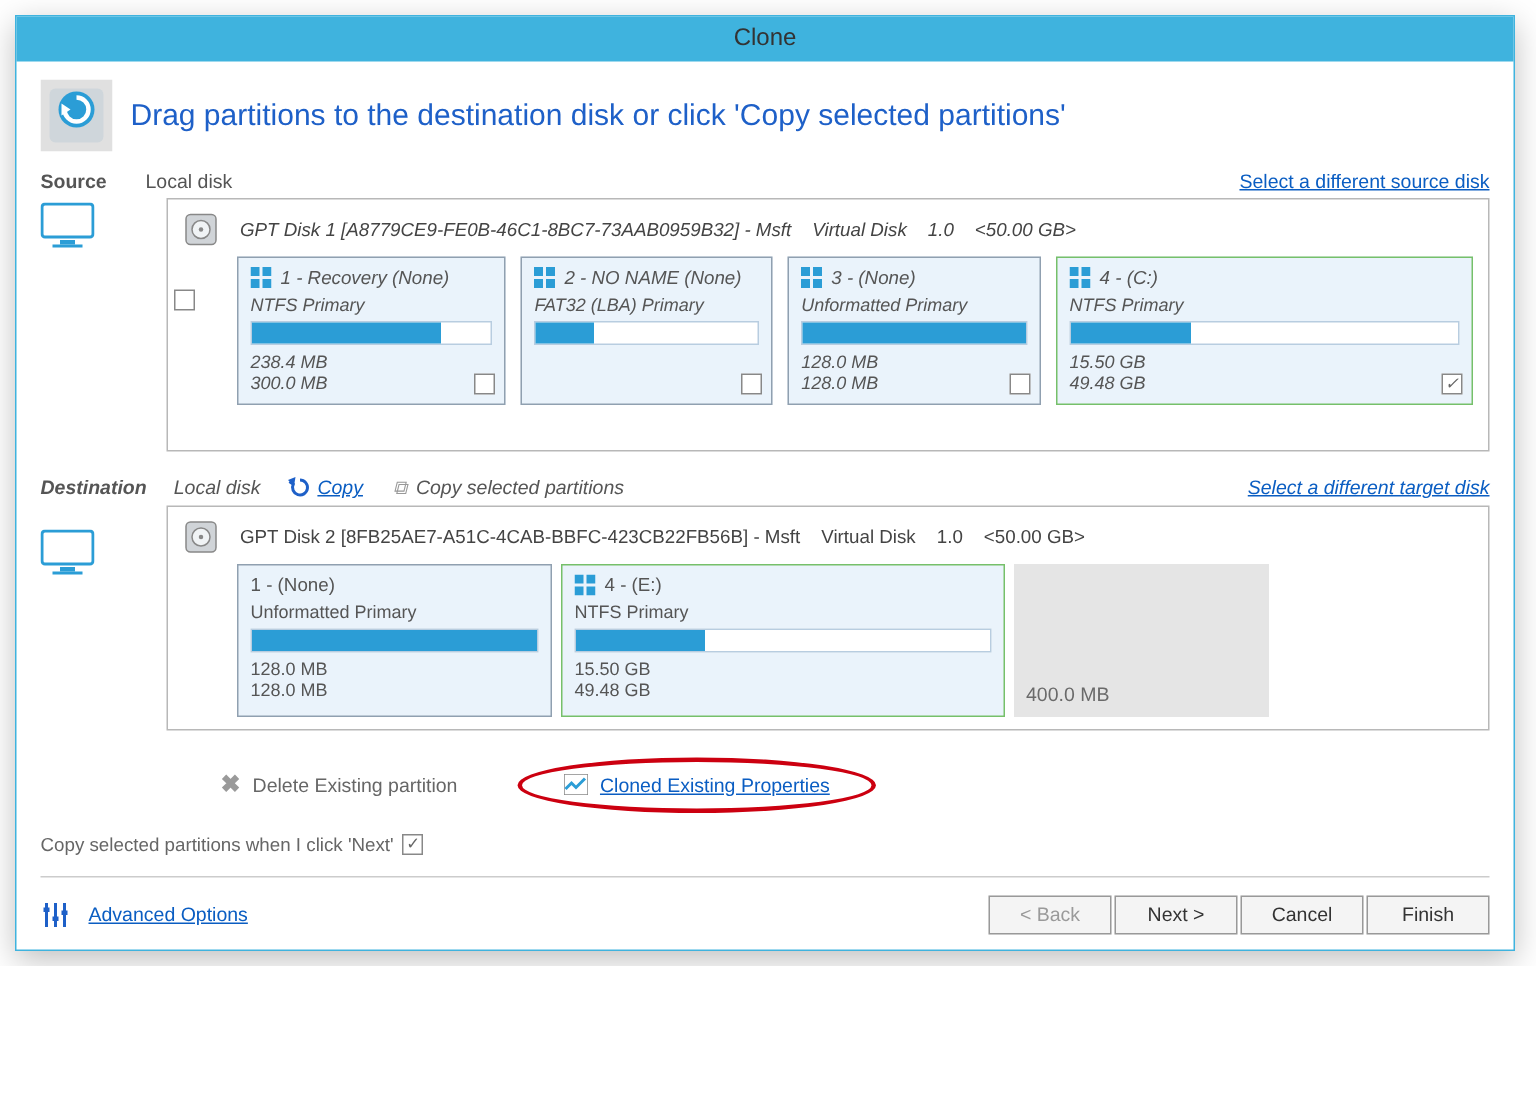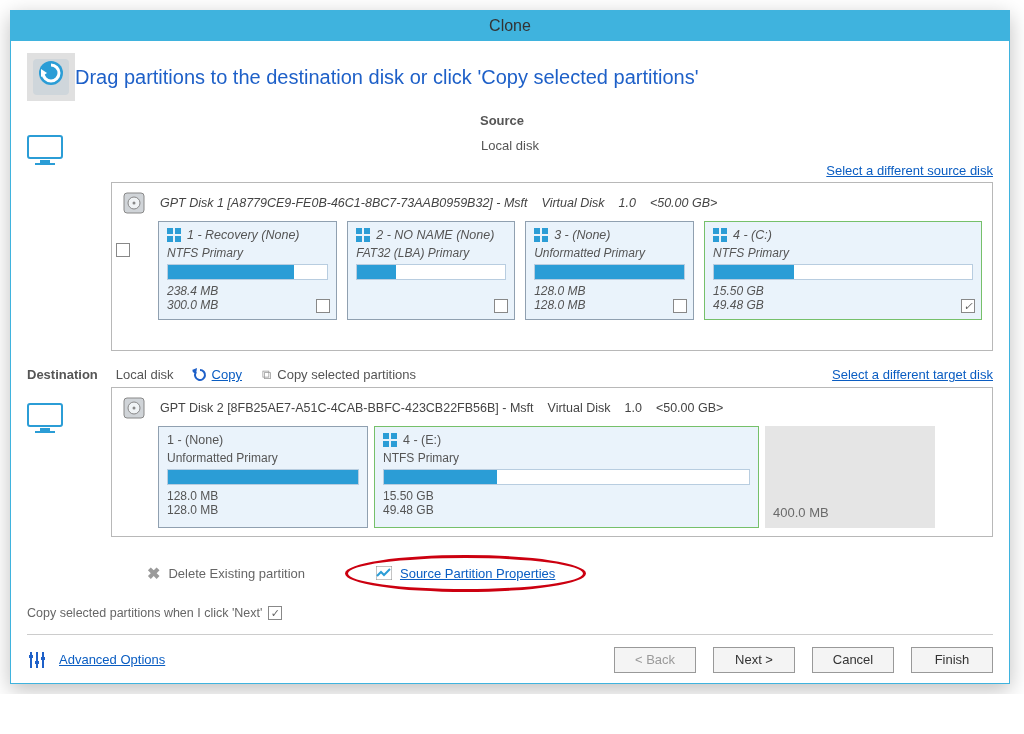--- a/index.html
+++ b/index.html
@@ -22,36 +22,36 @@
     color: #333;
     height: 30px;
     line-height: 30px;
     text-align: center;
     font-size: 16px;
   }
   .content { padding: 12px 16px 10px 16px; }
   .header-row {
     display: flex;
     align-items: center;
+    gap: 12px;
     margin-bottom: 12px;
   }
   .header-icon {
     width: 48px; height: 48px; flex: 0 0 48px;
   }
   .header-text {
     color: #1e60c8;
     font-size: 20px;
     font-weight: 400;
   }
   .section-head {
     display: flex;
     align-items: center;
     gap: 10px;
     margin: 6px 0 4px 0;
-    flex-direction: column;
   }
   .section-label { font-weight: bold; color: #555; min-width: 60px; }
   .disk-type { color: #555; }
   .link { color: #0a5dc2; text-decoration: underline; cursor: pointer; }
   .link-row-right { margin-left: auto; }
   .disk-panel {
     border: 1px solid #b8b8b8;
     padding: 8px 10px;
     margin-left: 84px;
   }
@@ -95,20 +95,21 @@
   .p-sizes { color: #555; font-size: 12px; line-height: 1.2; }
   .p-check {
     position: absolute; right: 6px; bottom: 6px;
     width: 14px; height: 14px;
   }
   .dest-row {
     display: flex;
     align-items: center;
     gap: 18px;
     margin-top: 16px;
+    font-style: italic;
   }
   .undo-ico { width:16px; height:16px; vertical-align:middle; }
   .dest-tools { display:flex; align-items:center; gap:20px; color:#555; }
   .dest-panel-wrap { margin-top:4px; }
   .free-block {
     border: none;
     background: #e5e5e5;
     color: #6a6a6a;
     display:flex; flex-direction:column; justify-content:flex-end;
     padding: 0 8px 8px 8px;
@@ -158,21 +159,21 @@
   }
   .btn.disabled { color:#9a9a9a; cursor: default; background:#f4f4f4; }
   .partition .win-logo { width:14px; height:14px; }
   .checkbox { width:14px; height:14px; border:1px solid #888; background:#fff; display:inline-block; }
   .checkbox.ticked::after{
     content:"✓"; font-size:11px; color:#666; display:block; line-height:12px; text-align:center;
   }
   .select-cb { position:absolute; left:4px; top:60px; }
   .disk-panel.src { padding-bottom: 30px; font-style: italic; }
   .copy-ico { color:#999; }
-  .footer .btns { margin-left:auto; display:flex; gap:17px; }
+  .footer .btns { margin-left:auto; display:flex; gap:2px; }
 </style>
 </head>
 <body>
 
 <div class="window">
   <div class="titlebar">Clone</div>
   <div class="content">
 
     <div class="header-row">
       <svg class="header-icon" viewBox="0 0 48 48">
@@ -345,21 +346,21 @@
             <div class="p-sub">Unformatted Primary</div>
             <div class="bar">
                 <div class="fill" style="width:100%"></div>
               </div>
             <div class="p-sizes">
               <div>128.0 MB</div>
               <div>128.0 MB</div>
             </div>
           </div>
 
-          <div class="partition sel" style="width:385px">
+          <div class="partition sel" style="width:296px">
             <div class="p-title">
               <svg class="win-logo" viewBox="0 0 14 14">
                   <rect width="6" height="6" fill="#2b9dd6"></rect>
                   <rect x="8" width="6" height="6" fill="#2b9dd6"></rect>
                   <rect y="8" width="6" height="6" fill="#2b9dd6"></rect>
                   <rect x="8" y="8" width="6" height="6" fill="#2b9dd6"></rect>
                 </svg>
               <span>4 -  (E:)</span>
             </div>
             <div class="p-sub">NTFS Primary</div>
@@ -383,21 +384,21 @@
       <span style="display:flex;align-items:center;gap:8px;">
         <span class="x-icon">✖</span>
         <span>Delete Existing partition</span>
       </span>
 
       <span class="ellipse">
         <svg width="16" height="14" viewBox="0 0 16 14">
           <rect x="0" y="0" width="16" height="14" fill="#fff" stroke="#888"></rect>
           <polyline points="1,10 5,6 8,9 14,3" fill="none" stroke="#2b9dd6" stroke-width="2"></polyline>
         </svg>
-        <span class="link">Source Partition Properties</span>
+        <span class="link">Cloned Existing Properties</span>
       </span>
     </div>
 
     <div class="copy-row">
       <span>Copy selected partitions when I click 'Next'</span>
       <span class="checkbox ticked"></span>
     </div>
 
     <hr class="sep">
 

